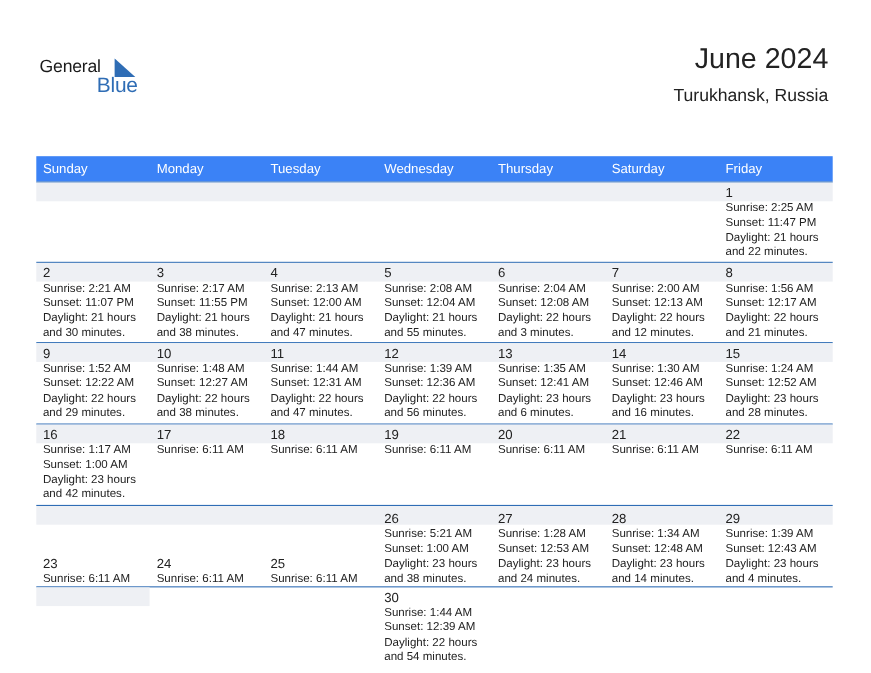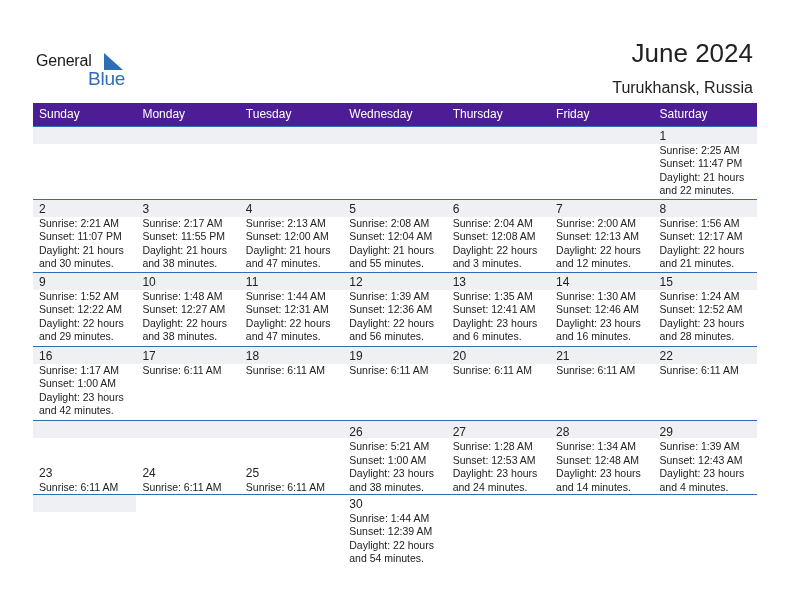--- a/index.html
+++ b/index.html
@@ -5,21 +5,21 @@
   html, body { margin: 0; padding: 0; background: #ffffff; }
   body { width: 792px; height: 612px; position: relative; overflow: hidden;
          font-family: "Liberation Sans", sans-serif; color: #222; }
   .logo { position: absolute; left: 36px; top: 50px; width: 100px; height: 40px; }
   .logo .general { position: absolute; left: 0; top: 2px; font-size: 16px; color: #1a1a1a; letter-spacing: -0.2px; }
   .logo .blue { position: absolute; left: 52px; top: 18px; font-size: 19px; color: #2f6db5; letter-spacing: -0.2px; }
   .logo svg { position: absolute; left: 68px; top: 3px; }
   .title { position: absolute; right: 39px; top: 38px; font-size: 26px; color: #222; }
   .location { position: absolute; right: 39px; top: 79px; font-size: 16px; color: #222; text-align: center; }
   .cal { position: absolute; left: 33px; top: 103px; width: 724px; }
-  .hdr { display: flex; height: 23px; background: #4c1d95; }
+  .hdr { display: flex; height: 23px; background: #3b82f6; margin-top: 39px; }
   .hdr div { width: 103.43px; box-sizing: border-box; padding-left: 6px; line-height: 23px;
              color: #ffffff; font-size: 12px; }
   .week { display: flex; position: relative; border-top: 1px solid #2f6db5; }
   .week .band { position: absolute; left: 0; right: 0; top: 0; height: 17px; background: #eef0f4; }
   .cell { width: 103.43px; box-sizing: border-box; padding: 2px 0 0 6px; position: relative; font-size: 10.5px; line-height: 13.4px; }
   .cell .num { font-size: 12px; height: 15px; line-height: 15px; margin-bottom: 0px; }
   .cell .ln { white-space: nowrap; }
 </style>
 </head>
 <body>
@@ -35,22 +35,22 @@
 <div class="title">June 2024</div>
 <div class="location">Turukhansk, Russia</div>
 
 <div class="cal">
   <div class="hdr" id="hdr">
       <div>Sunday</div>
       <div>Monday</div>
       <div>Tuesday</div>
       <div>Wednesday</div>
       <div>Thursday</div>
+      <div>Saturday</div>
       <div>Friday</div>
-      <div>Saturday</div>
     </div>
   <div id="weeks">
       <div class="week" style="height: 72px;">
         <div class="band"></div>
         <div class="cell">
           <div class="num"></div>
         </div>
         <div class="cell">
           <div class="num"></div>
         </div>
@@ -171,21 +171,21 @@
           <div class="ln">and 16 minutes.</div>
         </div>
         <div class="cell">
           <div class="num">15</div>
           <div class="ln">Sunrise: 1:24 AM</div>
           <div class="ln">Sunset: 12:52 AM</div>
           <div class="ln">Daylight: 23 hours</div>
           <div class="ln">and 28 minutes.</div>
         </div>
       </div>
-      <div class="week" style="height: 73px; justify-content: center;">
+      <div class="week" style="height: 73px;">
         <div class="band"></div>
         <div class="cell">
           <div class="num">16</div>
           <div class="ln">Sunrise: 1:17 AM</div>
           <div class="ln">Sunset: 1:00 AM</div>
           <div class="ln">Daylight: 23 hours</div>
           <div class="ln">and 42 minutes.</div>
         </div>
         <div class="cell">
           <div class="num">17</div>

